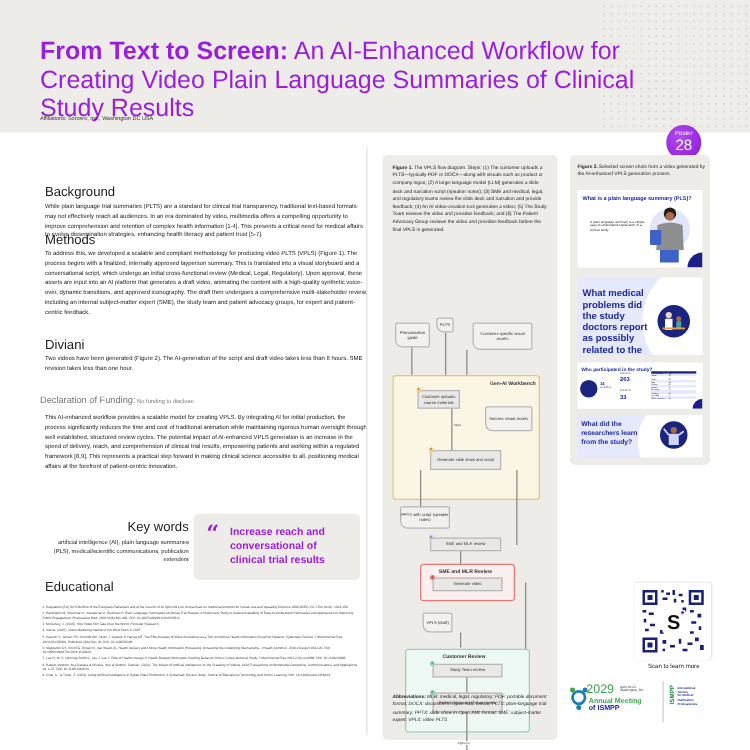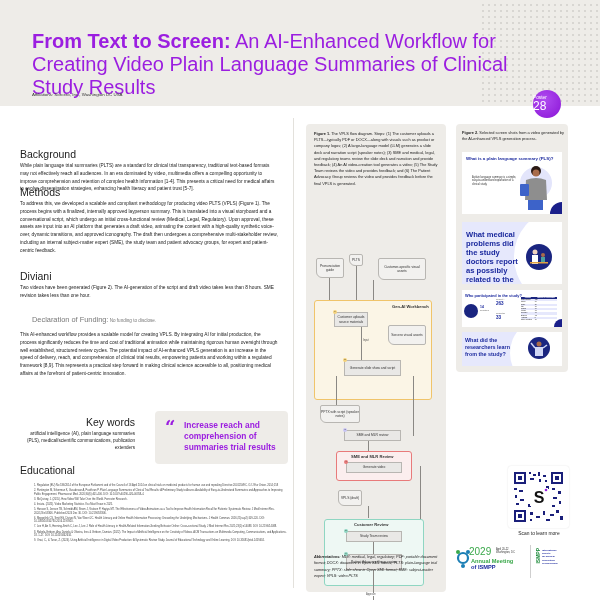--- a/index.html
+++ b/index.html
@@ -6,28 +6,28 @@
   html, body { width: 600px; height: 600px; overflow: hidden; background: #ffffff; }
   body { font-family: "Liberation Sans", sans-serif; color: #222; position: relative; }
 
   .header { position: absolute; left: 0; top: 0; width: 600px; height: 106px; background: #eeece8; }
   .dots { position: absolute; right: 0; top: 2px; width: 120px; height: 104px;
     background-image: radial-gradient(#d3d1cc 0.8px, transparent 1px); background-size: 6px 6px; opacity: .8; }
   .title { position: absolute; left: 32px; top: 30px; width: 520px; font-size: 20px; line-height: 23px; color: #9b1ee0; }
   .title b { font-weight: 700; }
   .authors { position: absolute; left: 32px; top: 79px; font-size: 8.6px; color: #222; }
   .affil { position: absolute; left: 32px; top: 92px; font-size: 4.4px; color: #333; }
-  .poster-badge { position: absolute; left: 533px; top: 90px; width: 28px; height: 28px; border-radius: 50%;
-    background: radial-gradient(circle at 40% 35%, #b04cf0, #8a14d6); color: #fff; }
+  .poster-badge { position: absolute; left: 533px; top: 100px; width: 28px; height: 28px; border-radius: 50%;
+    background: radial-gradient(circle at 40% 35%, #b04cf0, #8a14d6); color: #fff; text-align: center; }
   .poster-badge .pl { font-size: 4.8px; display: block; margin-top: 5px; }
   .poster-badge .pn { font-size: 12px; display: block; line-height: 12px; }
   .divider { position: absolute; left: 293px; top: 118px; width: 1px; height: 470px; background: #e3e1dc; }
   h2 { font-weight: 400; font-size: 10.5px; color: #222; margin-bottom: 2px; }
   .para { font-size: 4.75px; line-height: 7.8px; color: #222; }
-  .sec { position: absolute; left: 20px; width: 258px; }
+  .sec { position: absolute; left: 36px; width: 258px; }
 
   .funding { position: absolute; left: 32px; top: 315px; font-size: 7.4px; color: #777; }
   .funding span { font-size: 4.6px; color: #777; }
 
   .quote-box { position: absolute; left: 155px; top: 411px; width: 133px; height: 53px; background: #eeece8; border-radius: 4px; }
   .quote-mark { position: absolute; left: 10px; top: 8px; font-size: 18px; font-weight: 700; color: #9b1ee0; font-family: "DejaVu Serif", serif; line-height: 18px; }
   .quote-text { position: absolute; left: 29px; top: 9px; font-size: 8.4px; line-height: 11px; font-weight: 700; color: #9b1ee0; width: 100px; }
 
   .refs { position: absolute; left: 32px; top: 484px; width: 255px; }
   .ref { font-size: 2.6px; line-height: 3.2px; color: #444; margin-bottom: 2.1px; padding-left: 2px; }
@@ -104,21 +104,21 @@
 </div>
 <div class="sec" style="top:331px;">
   <p class="para">This AI-enhanced workflow provides a scalable model for creating VPLS. By integrating AI for initial production, the process significantly reduces the time and cost of traditional animation while maintaining rigorous human oversight through well established, structured review cycles. The potential impact of AI-enhanced VPLS generation is an increase in the speed of delivery, reach, and comprehension of clinical trial results, empowering patients and working within a regulated framework [8,9]. This represents a practical step forward in making clinical science accessible to all, positioning medical affairs at the forefront of patient-centric innovation.</p>
 </div>
 <div class="sec" style="top:416px; width:115px;text-align:right;">
   <h2>Key words</h2>
   <p class="para" style="font-size:4.6px; line-height:7px;">artificial intelligence (AI), plain language summaries (PLS), medical/scientific communications, publication extenders</p>
 </div>
 <div class="quote-box">
   <div class="quote-mark">“</div>
-  <div class="quote-text">Increase reach and comprehension of summaries trial results</div>
+  <div class="quote-text">Increase reach and conversational of clinical trial results</div>
 </div>
 <div class="sec" style="top:464px;">
   <h2>Educational</h2>
 </div>
 <div class="refs">
   <p class="ref">1. Regulation (EU) No 536/2014 of the European Parliament and of the Council of 16 April 2014 on clinical trials on medicinal products for human use and repealing Directive 2001/20/EC. OJ J Eur Union. 2014;158</p>
   <p class="ref">2. Pantington M, Silverman K, Vasudevan A, Pavithran P. Plain Language Summaries of Clinical Trial Results: A Preliminary Study to Assess Availability of Easy-to-Understand Summaries and Approaches to Improving Public Engagement. Pharmaceut Med. 2020;34(6):401-406. DOI: 10.1007/s40290-020-00358-4.</p>
   <p class="ref">3. McQuivey, J. (2015). How Video Will Take Over the World. Forrester Research.</p>
   <p class="ref">4. Insivia. (2025). Video Marketing Statistics You Must Know in 2025.</p>
   <p class="ref">5. Hanson S, Jensen TB, Schmidt AM, Strom J, Vistisen P, Hayiya MT. The Effectiveness of Video Animations as a Tool to Improve Health Information Recall for Patients: Systematic Review. J Med Internet Res. 2024;26:e58306. Published 2024 Dec 30. DOI: 10.2196/58306.</p>

